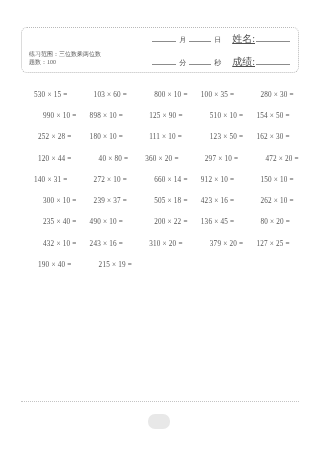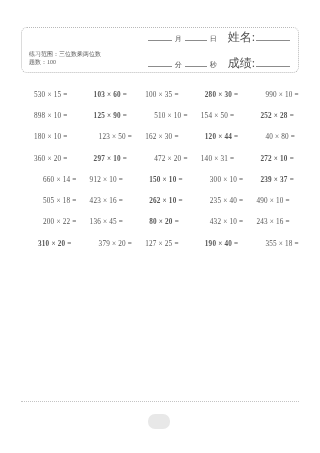--- a/index.html
+++ b/index.html
@@ -76,21 +76,22 @@
   .blank-sm { width: 22px; }
   .blank-md { width: 24px; }
   .blank-lg { width: 34px; }
   .unit {
     padding: 0 3px;
     font-size: 7px;
   }
   .field-label {
     padding-left: 8px;
     padding-right: 1px;
-    font-size: 12px;
+    font-size: 10px;
+    text-decoration: underline;
   }
 
   
   .problems {
     position: absolute;
     left: 21px;
     top: 84px;
     width: 278px;
     display: grid;
     grid-template-columns: 1fr 1fr 1fr 1fr 1fr;
@@ -99,21 +100,21 @@
   .cell {
     height: 21.3px;
     font-size: 7.2px;
     color: #565656;
     letter-spacing: 0.2px;
     white-space: nowrap;
     display: flex;
     align-items: center;
   }
   .col-0 { padding-left: 13px; }
-  .col-1 { padding-left: 17px; font-weight: bold; }
+  .col-1 { padding-left: 17px; }
   .col-2 { padding-left: 22px; }
 
   
   .footer-rule {
     position: absolute;
     left: 21px;
     top: 401px;
     width: 278px;
     border-top: 1px dotted #c4c4c4;
   }
@@ -158,33 +159,35 @@
         <span class="field-label">成绩:</span>
         <span class="blank blank-lg"></span>
       </div>
 
     </div>
   </div>
 
   <div class="problems">
     <div class="cell col-0">530 × 15 =</div>
     <div class="cell col-1">103 × 60 =</div>
+    <div class="cell col-2">800 × 10 =</div>
 
     <div class="cell col-0">100 × 35 =</div>
     <div class="cell col-1">280 × 30 =</div>
     <div class="cell col-2">990 × 10 =</div>
 
     <div class="cell col-0">898 × 10 =</div>
     <div class="cell col-1">125 × 90 =</div>
     <div class="cell col-2">510 × 10 =</div>
 
     <div class="cell col-0">154 × 50 =</div>
     <div class="cell col-1">252 × 28 =</div>
 
     <div class="cell col-0">180 × 10 =</div>
+    <div class="cell col-1">111 × 10 =</div>
     <div class="cell col-2">123 × 50 =</div>
 
     <div class="cell col-0">162 × 30 =</div>
     <div class="cell col-1">120 × 44 =</div>
     <div class="cell col-2">40 × 80 =</div>
 
     <div class="cell col-0">360 × 20 =</div>
     <div class="cell col-1">297 × 10 =</div>
     <div class="cell col-2">472 × 20 =</div>
 
@@ -209,19 +212,19 @@
     <div class="cell col-0">136 × 45 =</div>
     <div class="cell col-1">80 × 20 =</div>
     <div class="cell col-2">432 × 10 =</div>
 
     <div class="cell col-0">243 × 16 =</div>
     <div class="cell col-1">310 × 20 =</div>
     <div class="cell col-2">379 × 20 =</div>
 
     <div class="cell col-0">127 × 25 =</div>
     <div class="cell col-1">190 × 40 =</div>
-    <div class="cell col-2">355 × 18 =</div>
+    <div class="cell col-2">215 × 19 =</div>
   </div>
 
   <div class="footer-rule"></div>
   <div class="page-number-box"></div>
 
 </div>
 
 </body></html>

